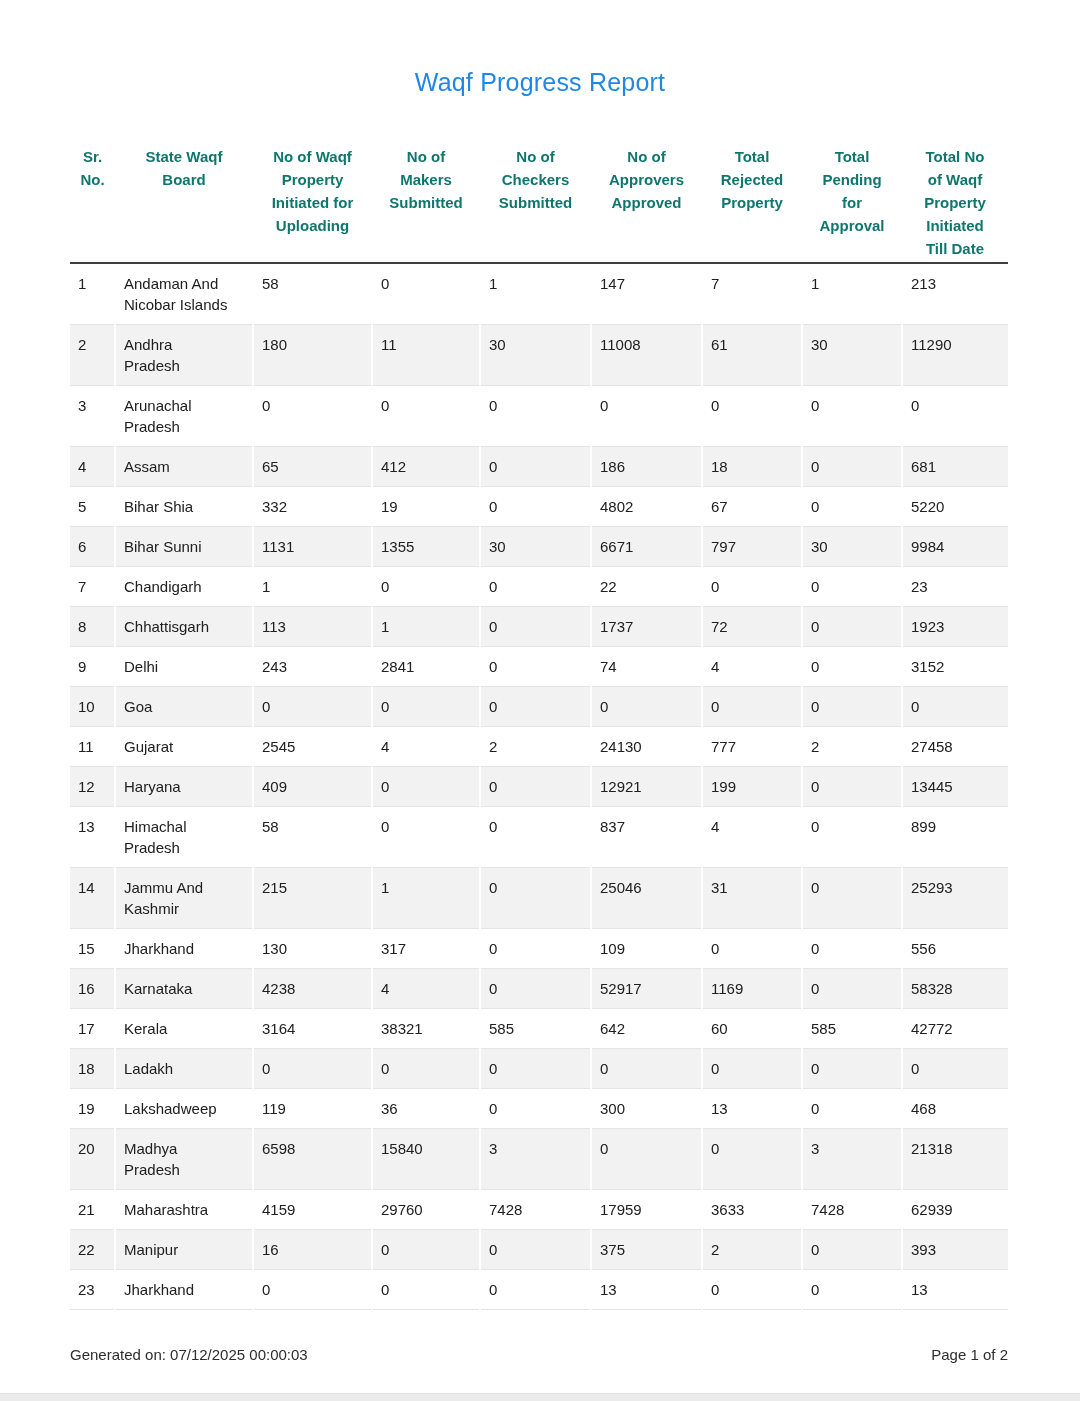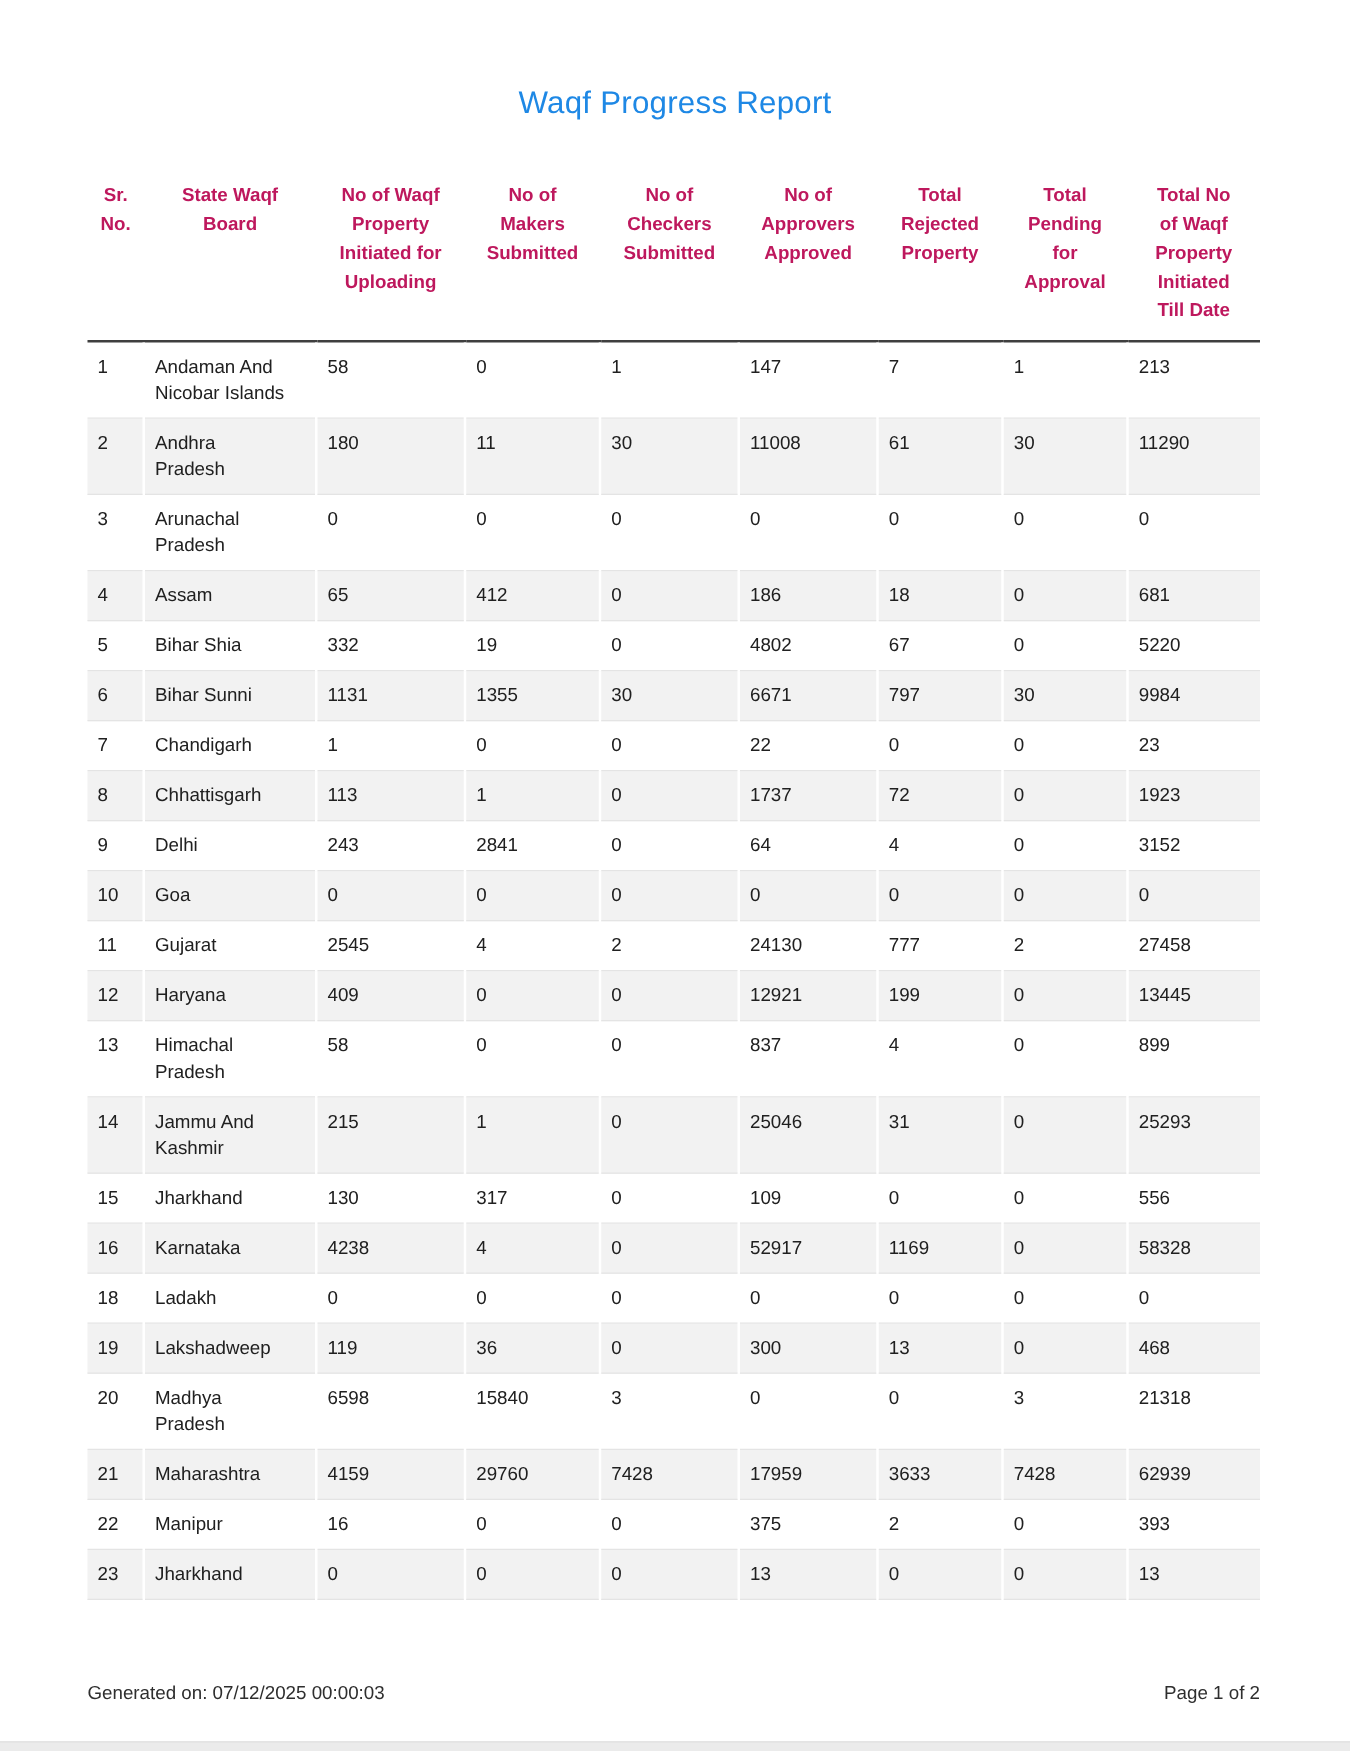--- a/index.html
+++ b/index.html
@@ -33,24 +33,24 @@
     top: 145px;
     width: 938px;
     border-collapse: collapse;
     table-layout: fixed;
   }
   .report-table th {
     vertical-align: top;
     text-align: center;
     font-size: 15px;
     font-weight: 700;
-    color: #be185d;
+    color: #0f766e;
     line-height: 23px;
     white-space: pre;
-    padding: 0 1px 12px 1px;
+    padding: 0 1px 2px 1px;
     border-bottom: 2px solid #3f3f3f;
   }
   .report-table td {
     vertical-align: top;
     text-align: left;
     font-size: 15px;
     color: #202020;
     line-height: 21px;
     white-space: pre;
     padding: 9px 2px 9px 8px;
@@ -223,21 +223,21 @@
           <td>72</td>
           <td>0</td>
           <td>1923</td>
         </tr>
         <tr>
           <td>9</td>
           <td>Delhi</td>
           <td>243</td>
           <td>2841</td>
           <td>0</td>
-          <td>64</td>
+          <td>74</td>
           <td>4</td>
           <td>0</td>
           <td>3152</td>
         </tr>
         <tr>
           <td>10</td>
           <td>Goa</td>
           <td>0</td>
           <td>0</td>
           <td>0</td>
@@ -308,20 +308,31 @@
           <td>Karnataka</td>
           <td>4238</td>
           <td>4</td>
           <td>0</td>
           <td>52917</td>
           <td>1169</td>
           <td>0</td>
           <td>58328</td>
         </tr>
         <tr>
+          <td>17</td>
+          <td>Kerala</td>
+          <td>3164</td>
+          <td>38321</td>
+          <td>585</td>
+          <td>642</td>
+          <td>60</td>
+          <td>585</td>
+          <td>42772</td>
+        </tr>
+        <tr>
           <td>18</td>
           <td>Ladakh</td>
           <td>0</td>
           <td>0</td>
           <td>0</td>
           <td>0</td>
           <td>0</td>
           <td>0</td>
           <td>0</td>
         </tr>

